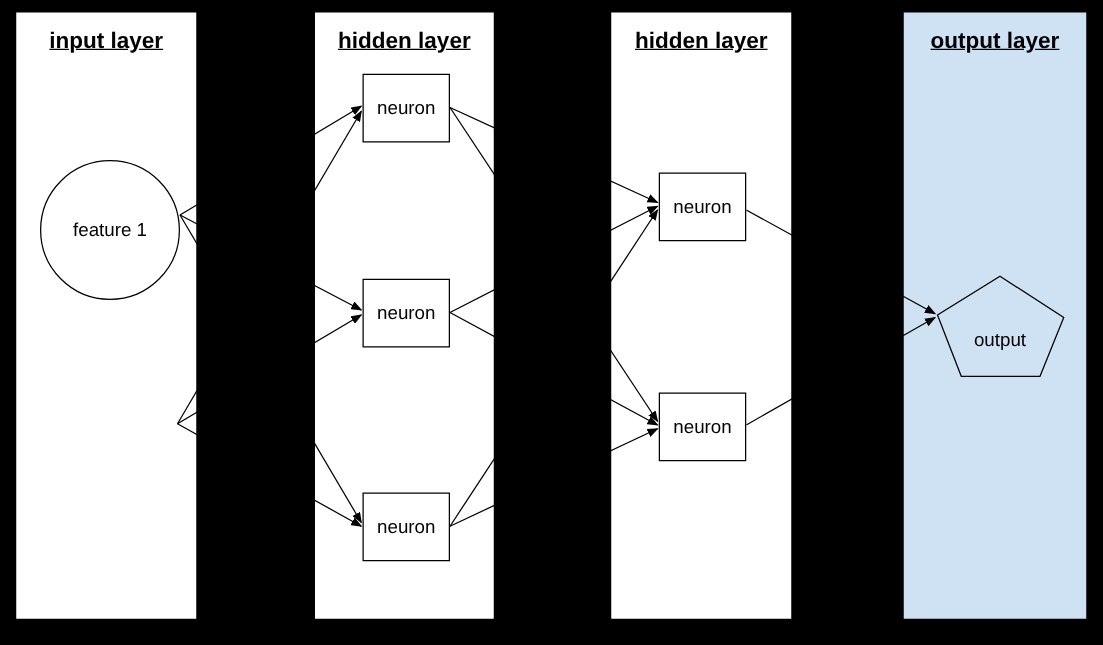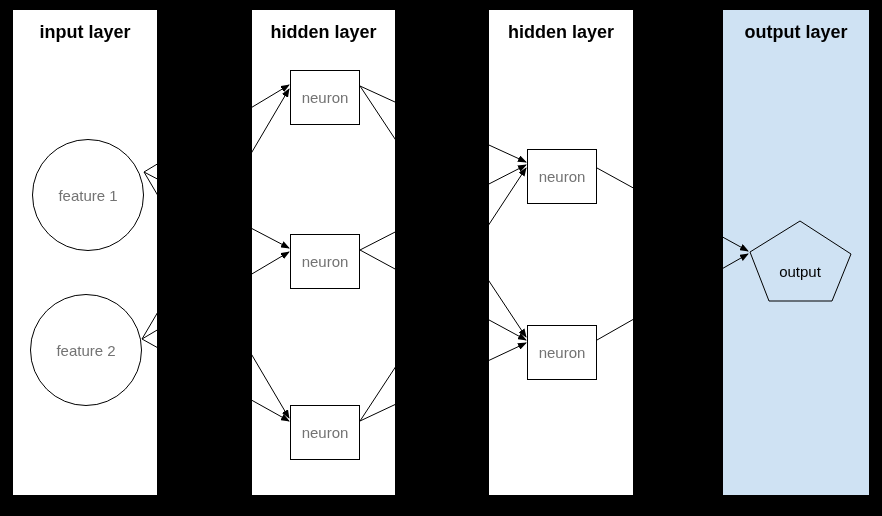--- a/index.html
+++ b/index.html
@@ -8,27 +8,27 @@
     background:#000000; overflow:hidden;
     font-family:"Liberation Sans", sans-serif;
   }
   .panel { position:absolute; top:10px; height:485px; background:#ffffff; }
   .panel-input   { left:13px;  width:144px; }
   .panel-hidden1 { left:252px; width:143px; }
   .panel-hidden2 { left:489px; width:144px; }
   .panel-output  { left:723px; width:146px; background:#cfe2f3; }
   .panel-title {
     margin-top:12px; text-align:center;
-    font-size:18px; font-weight:bold; color:#000;
+    font-size:18px; font-weight:bold; color:#000;text-decoration:underline;
   }
   .node {
     position:absolute; box-sizing:border-box;
     border:1px solid #000; background:#ffffff;
     display:flex; align-items:center; justify-content:center;
-    font-size:15px; color:#737373; z-index:3;margin-top:11px;
+    font-size:15px; color:#000000; z-index:3;
   }
   .circle { width:112px; height:112px; border-radius:50%; }
   .rect   { width:70px;  height:55px; }
   #node-f1 { left:32px;  top:128px; }
   #node-f2 { left:30px;  top:283px; }
   #node-h1a { left:290px; top:59px;  }
   #node-h1b { left:290px; top:223px; }
   #node-h1c { left:290px; top:394px; }
   #node-h2a { left:527px; top:138px; }
   #node-h2b { left:527px; top:314px; }
@@ -77,23 +77,20 @@
         <line x1="360" y1="421" x2="526" y2="168" marker-end="url(#arrowhead)"></line>
         <line x1="360" y1="421" x2="526" y2="343" marker-end="url(#arrowhead)"></line>
         <line x1="597" y1="168" x2="748" y2="251" marker-end="url(#arrowhead)"></line>
         <line x1="597" y1="340" x2="748" y2="254" marker-end="url(#arrowhead)"></line>
       </g>
   </svg>
 
   <div class="node circle" id="node-f1">
     <span>feature 1</span>
   </div>
-  <div class="node circle" id="node-f2">
-    <span>feature 2</span>
-  </div>
   <div class="node rect" id="node-h1a">
     <span>neuron</span>
   </div>
   <div class="node rect" id="node-h1b">
     <span>neuron</span>
   </div>
   <div class="node rect" id="node-h1c">
     <span>neuron</span>
   </div>
   <div class="node rect" id="node-h2a">

